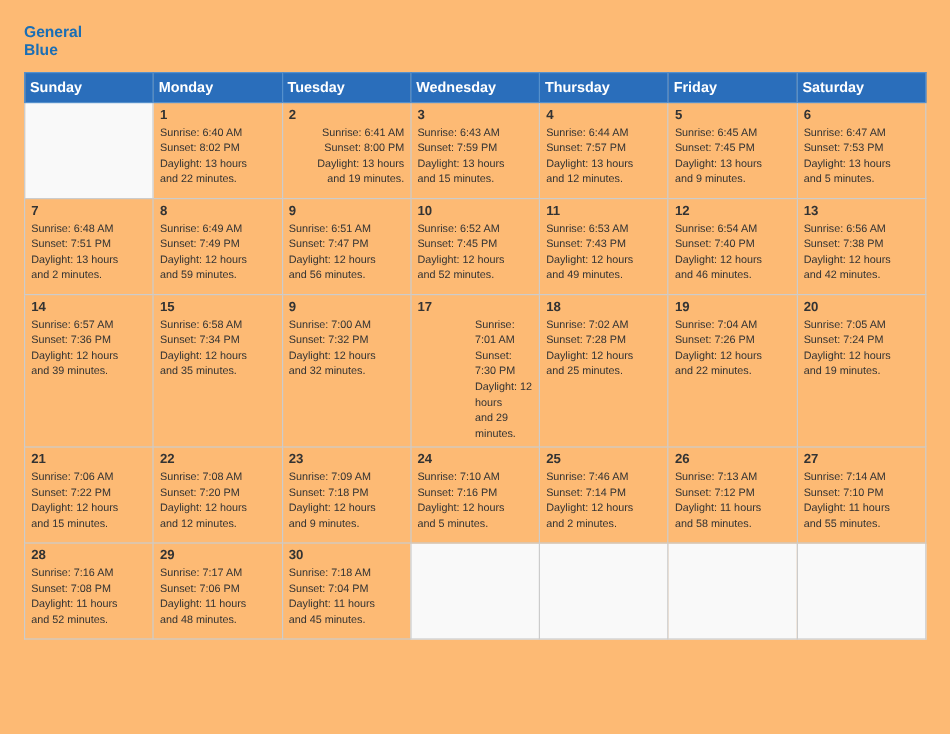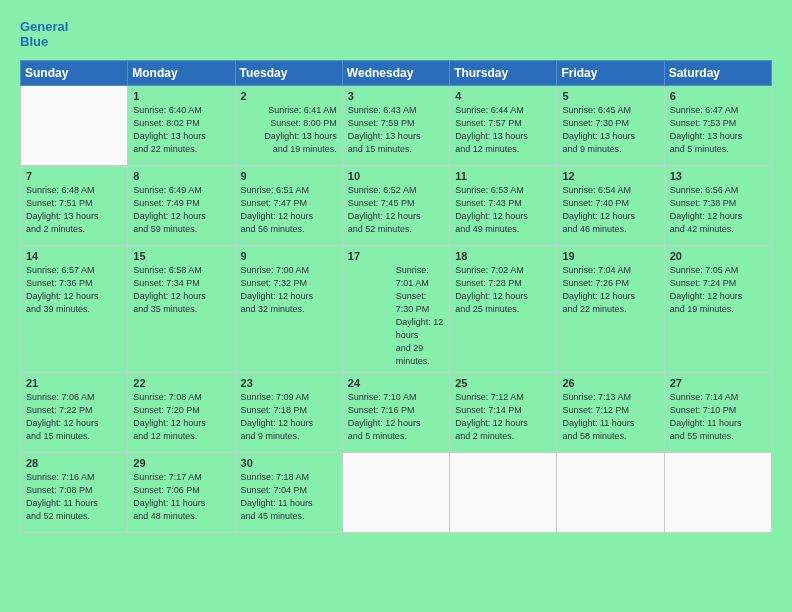--- a/index.html
+++ b/index.html
@@ -6,21 +6,21 @@
     body {
       font-family: Arial, sans-serif;
       background: #fff;
       width: 792px;
       height: 612px;
       overflow: hidden;
     }
     .page {
       width: 792px;
       height: 612px;
-      background: #86efac;
+      background: #fdba74;
       padding: 16px 20px 10px 20px;
     }
     .header {
       display: flex;
       align-items: flex-start;
       justify-content: space-between;
       margin-bottom: 10px;
     }
     .logo {
       display: flex;
@@ -136,21 +136,21 @@
           <td>
             <span class="day-num">4</span>
             <div class="day-info" style="white-space: pre-line;">Sunrise: 6:44 AM
 Sunset: 7:57 PM
 Daylight: 13 hours
 and 12 minutes.</div>
           </td>
           <td>
             <span class="day-num">5</span>
             <div class="day-info" style="white-space: pre-line;">Sunrise: 6:45 AM
-Sunset: 7:30 PM
+Sunset: 7:45 PM
 Daylight: 13 hours
 and 9 minutes.</div>
           </td>
           <td>
             <span class="day-num">6</span>
             <div class="day-info" style="white-space: pre-line;">Sunrise: 6:47 AM
 Sunset: 7:53 PM
 Daylight: 13 hours
 and 5 minutes.</div>
           </td>
@@ -281,21 +281,21 @@
           </td>
           <td>
             <span class="day-num">24</span>
             <div class="day-info" style="white-space: pre-line;">Sunrise: 7:10 AM
 Sunset: 7:16 PM
 Daylight: 12 hours
 and 5 minutes.</div>
           </td>
           <td>
             <span class="day-num">25</span>
-            <div class="day-info" style="white-space: pre-line;">Sunrise: 7:12 AM
+            <div class="day-info" style="white-space: pre-line;">Sunrise: 7:46 AM
 Sunset: 7:14 PM
 Daylight: 12 hours
 and 2 minutes.</div>
           </td>
           <td>
             <span class="day-num">26</span>
             <div class="day-info" style="white-space: pre-line;">Sunrise: 7:13 AM
 Sunset: 7:12 PM
 Daylight: 11 hours
 and 58 minutes.</div>

